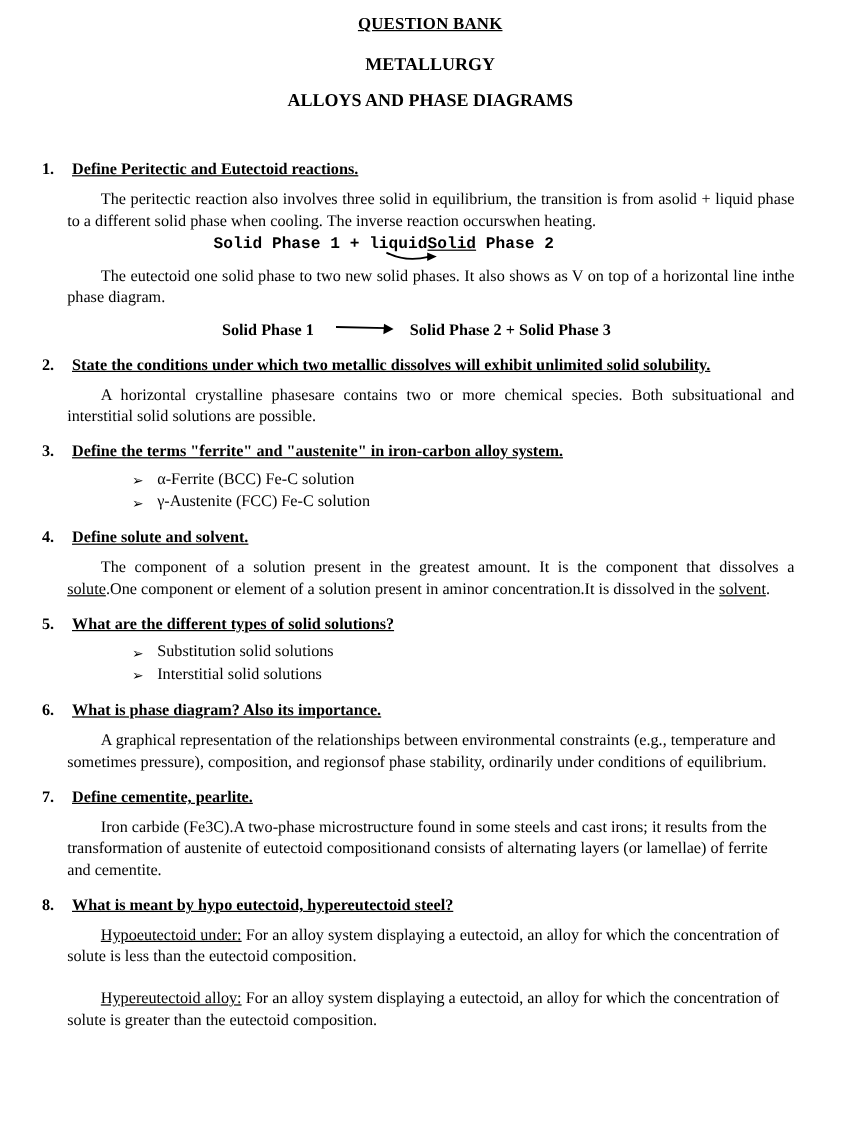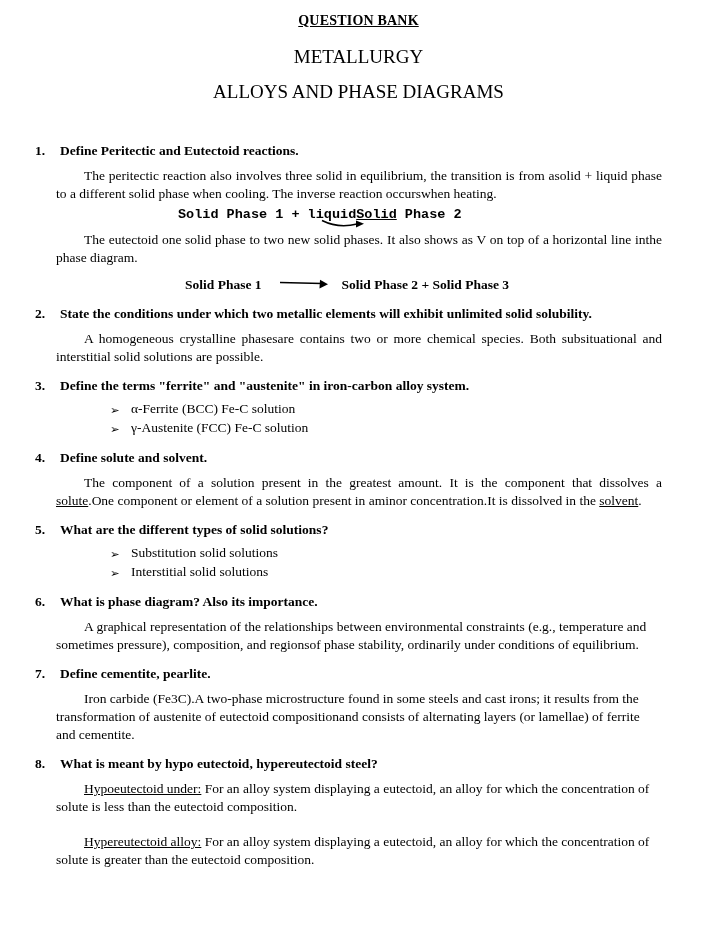--- a/index.html
+++ b/index.html
@@ -14,28 +14,28 @@
   .page { width: 717px; height: 943px; }
 
   
   .doc-header { padding-top: 13px; text-align: center; }
   .doc-title {
     font-size: 14px; font-weight: bold;
     text-decoration: underline;
     letter-spacing: 0.2px;
     margin-bottom: 17px;
   }
-  .doc-subtitle { font-size: 19px; font-weight: normal; margin-bottom: 13px; }
+  .doc-subtitle { font-size: 15px; font-weight: bold; margin-bottom: 13px; }
 
   
   .questions { margin: 39px 55px 0 35px; }
   .question { margin-bottom: 11px; }
   .q-heading { display: flex; font-weight: bold; line-height: 18px; }
   .q-num { width: 25px; flex-shrink: 0; }
-  .q-title { flex: 1; text-align: justify; }
+  .q-title { flex: 1; text-align: justify; text-decoration: underline; }
 
   .q-body p {
     margin: 7px 0 0 21px;
     text-indent: 28px;
     line-height: 18px;
   }
   .q-body p.just { text-align: justify; }
   .q-body p.gap-top { margin-top: 17px; }
 
   .formula {
@@ -95,24 +95,24 @@
               <path d="M2 4.5 L44 5.5" fill="none" stroke="#000" stroke-width="1.5"></path>
               <path d="M42 1.8 L50 6.2 L41.5 10.5 Z" fill="#000"></path>
             </svg><span>Solid Phase 2 + Solid Phase 3</span>
         </div>
       </div>
     </div>
 
     <div class="question">
       <div class="q-heading">
         <span class="q-num">2.</span>
-        <span class="q-title">State the conditions under which two metallic elements will exhibit unlimited solid solubility.</span>
+        <span class="q-title">State the conditions under which two metallic dissolves will exhibit unlimited solid solubility.</span>
       </div>
       <div class="q-body">
-        <p class="just">A homogeneous crystalline phasesare contains two or more chemical species. Both subsituational and interstitial solid solutions are possible.</p>
+        <p class="just">A horizontal crystalline phasesare contains two or more chemical species. Both subsituational and interstitial solid solutions are possible.</p>
       </div>
     </div>
 
     <div class="question">
       <div class="q-heading">
         <span class="q-num">3.</span>
         <span class="q-title">Define the terms "ferrite" and "austenite" in iron-carbon alloy system.</span>
       </div>
       <div class="bullets">
         <div class="bullet-row">

